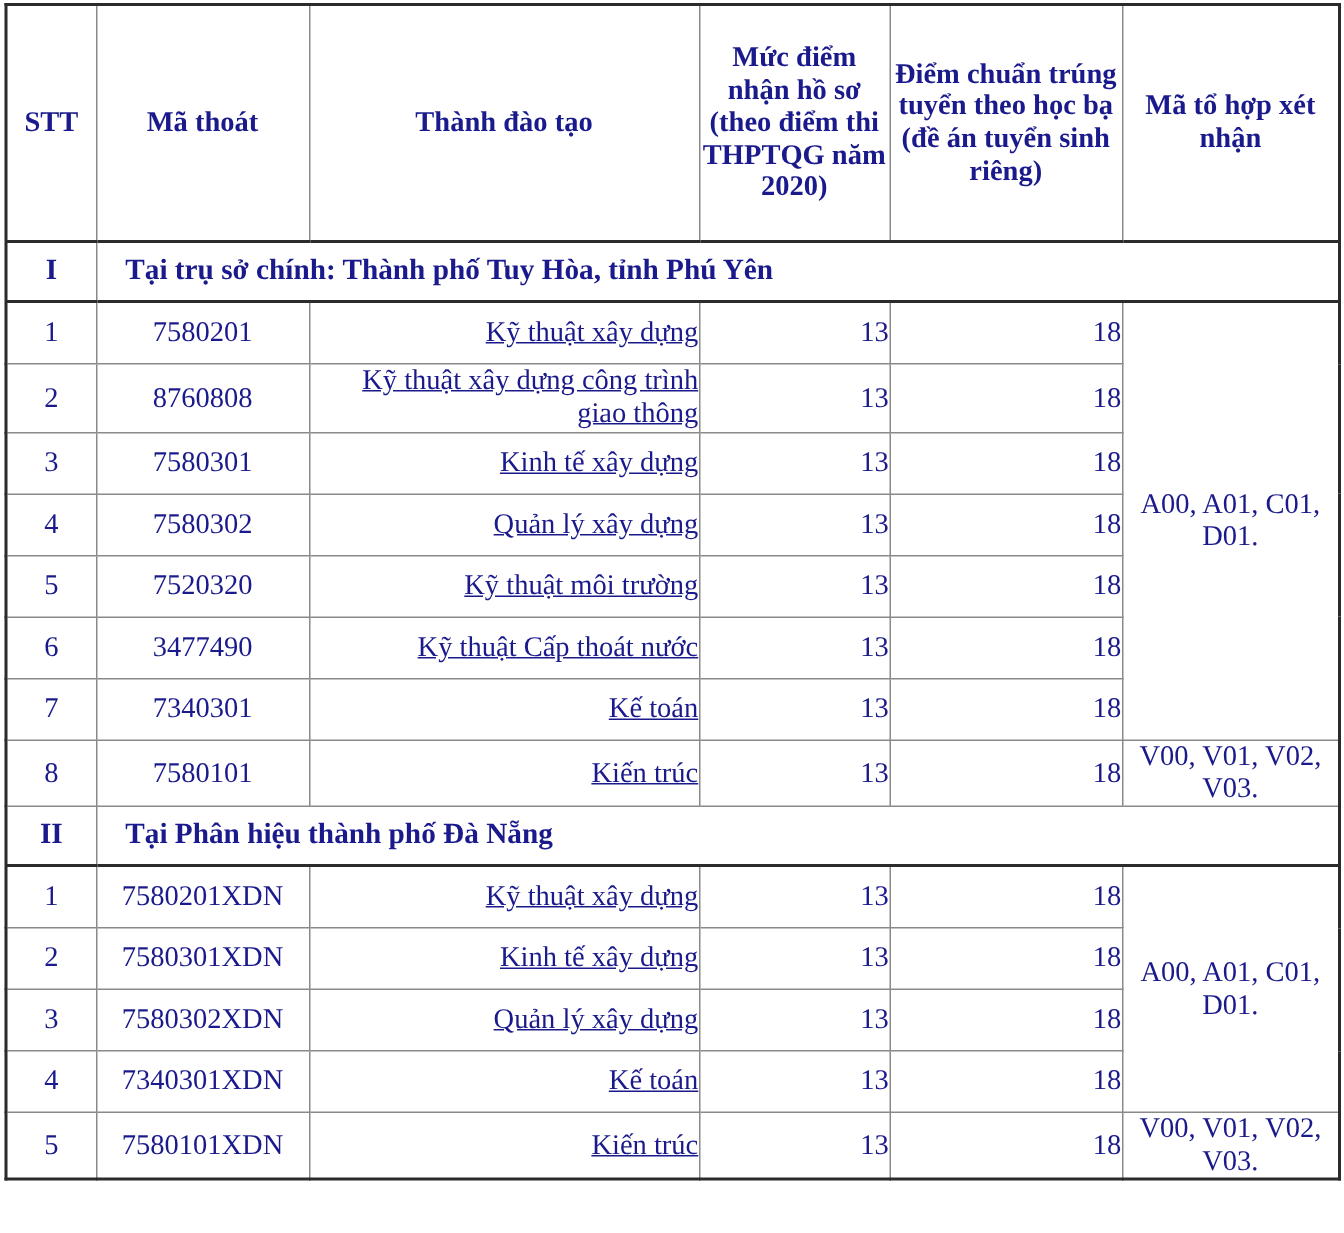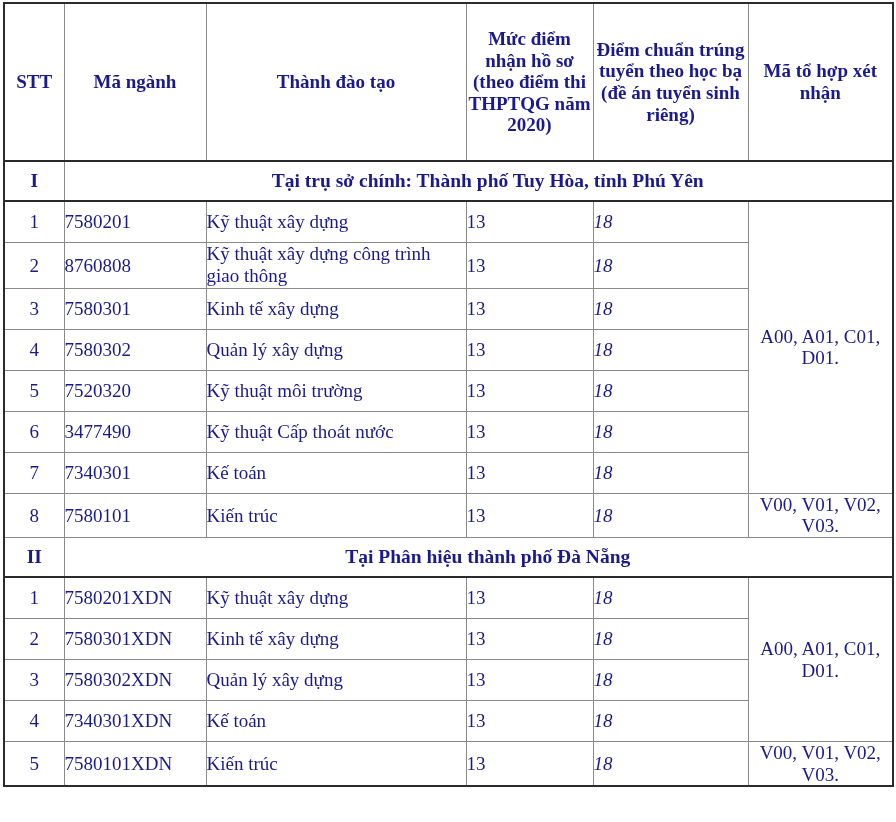--- a/index.html
+++ b/index.html
@@ -66,52 +66,52 @@
     font-weight: bold;
     height: 38px;
     border-bottom: 2px solid #2b2b2b;
     border-top: 1px solid #8a8a8a;
   }
   tr.section-row td.sec-num {
     text-align: center;
     font-size: 19.5px;
   }
   tr.section-row td.sec-title {
-    text-align: center;
+    text-align: left;
     padding-left: 19px;
     font-size: 19.5px;
   }
 
   tr.data-row td { height: 40px; }
   td.c-stt   { text-align: center; }
-  td.c-ma    { text-align: left; }
-  td.c-nganh { text-align: left; padding-left: 8px; padding-right: 4px; }
-  td.c-muc   { text-align: left; margin-top: 29px; }
-  td.c-chuan { text-align: left; font-style: italic; }
+  td.c-ma    { text-align: center; }
+  td.c-nganh { text-align: right; padding-left: 8px; padding-right: 4px; text-decoration: underline; }
+  td.c-muc   { text-align: right; margin-top: 29px; }
+  td.c-chuan { text-align: right; }
   td.c-tohop { text-align: center; line-height: 1.25; padding: 2px 4px; font-family: Liberation Serif, serif; }
   td.tall    { height: 58px; }
   td.c-nganh.wrap { line-height: 1.18; }
 </style>
 </head>
 <body>
 
 <div class="sheet">
   <table class="admissions">
     <colgroup>
       <col class="col-stt">
       <col class="col-ma">
       <col class="col-nganh">
       <col class="col-muc">
       <col class="col-chuan">
       <col class="col-tohop">
     </colgroup>
     <thead>
       <tr>
         <th class="hdr">STT</th>
-        <th class="hdr">Mã ngành</th>
+        <th class="hdr">Mã thoát</th>
         <th class="hdr">Thành đào tạo</th>
         <th class="hdr hdr-narrow">Mức điểm nhận hồ sơ (theo điểm thi THPTQG năm 2020)</th>
         <th class="hdr hdr-narrow">Điểm chuẩn trúng tuyển theo học bạ (đề án tuyển sinh riêng)</th>
         <th class="hdr">Mã tổ hợp xét nhận</th>
       </tr>
     </thead>
     <tbody>
 
       <tr class="section-row">
         <td class="sec-num">I</td>

